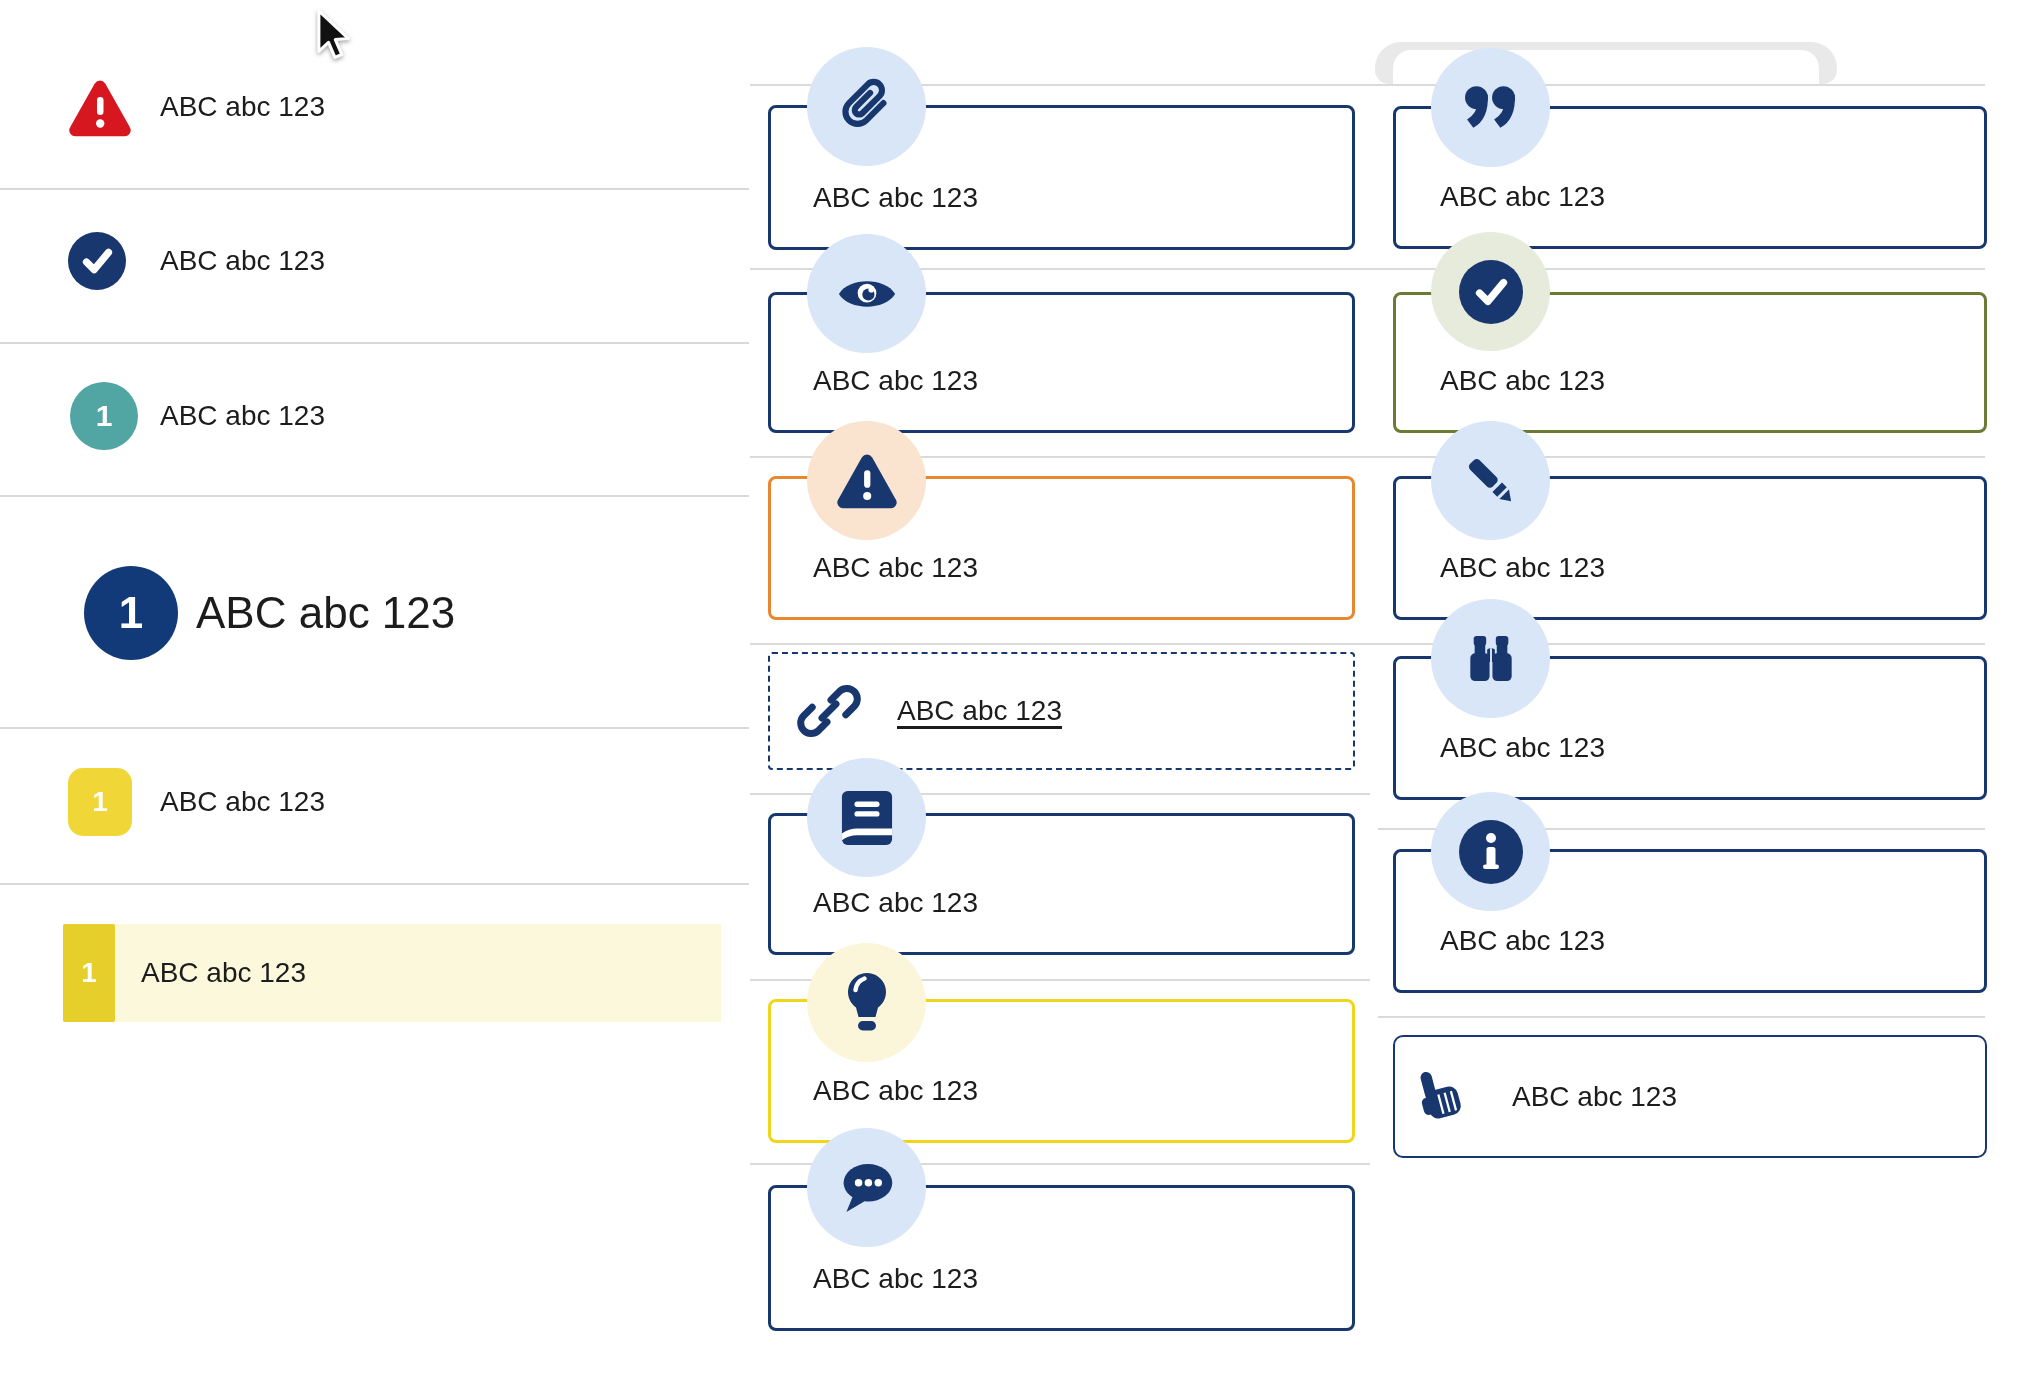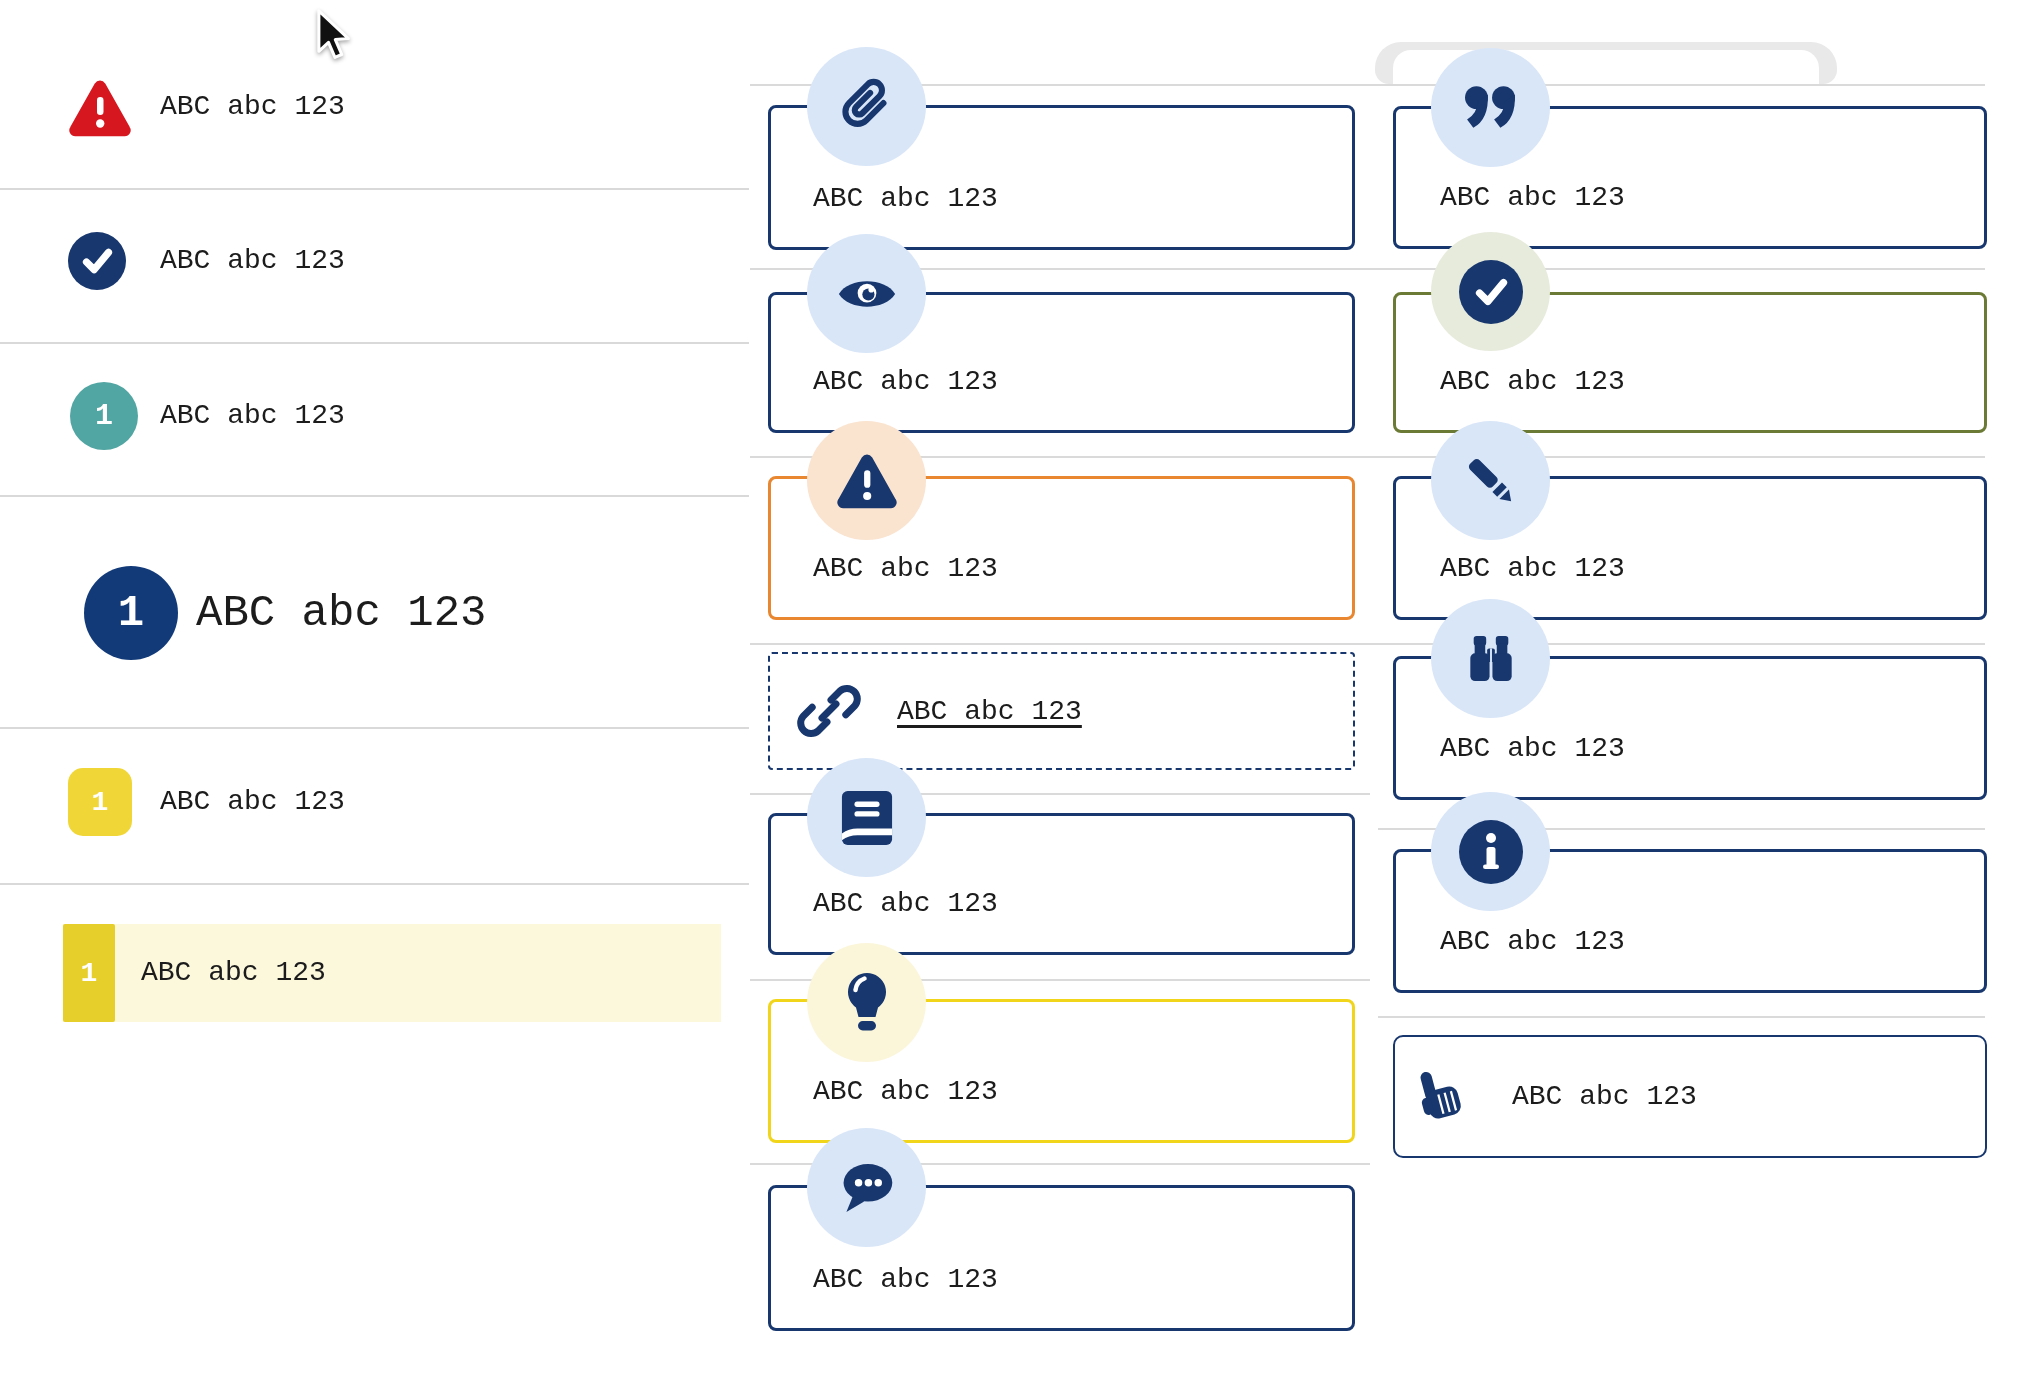--- a/index.html
+++ b/index.html
@@ -1,18 +1,18 @@
 <!DOCTYPE html>
 <html><head>
 <meta charset="utf-8">
 <style>
   html,body{margin:0;padding:0;background:#fff;}
   .stage{
     position:relative;width:2026px;height:1392px;background:#ffffff;overflow:hidden;
-    font-family:Liberation Mono, monospace;color:#1c1c1c;
+    font-family:Liberation Sans, sans-serif;color:#1c1c1c;
   }
   
   .divider{position:absolute;left:0;width:749px;height:2px;background:#d9d9d9;}
   .hairline{position:absolute;height:2px;background:#dadada;}
   
   .l-label{position:absolute;font-size:28px;line-height:42px;white-space:nowrap;}
   .l-label.big{font-size:44px;line-height:64px;}
   .badge{position:absolute;display:flex;align-items:center;justify-content:center;
          color:#fff;font-weight:bold;box-sizing:border-box;}
   .badge.circle{border-radius:50%;}

